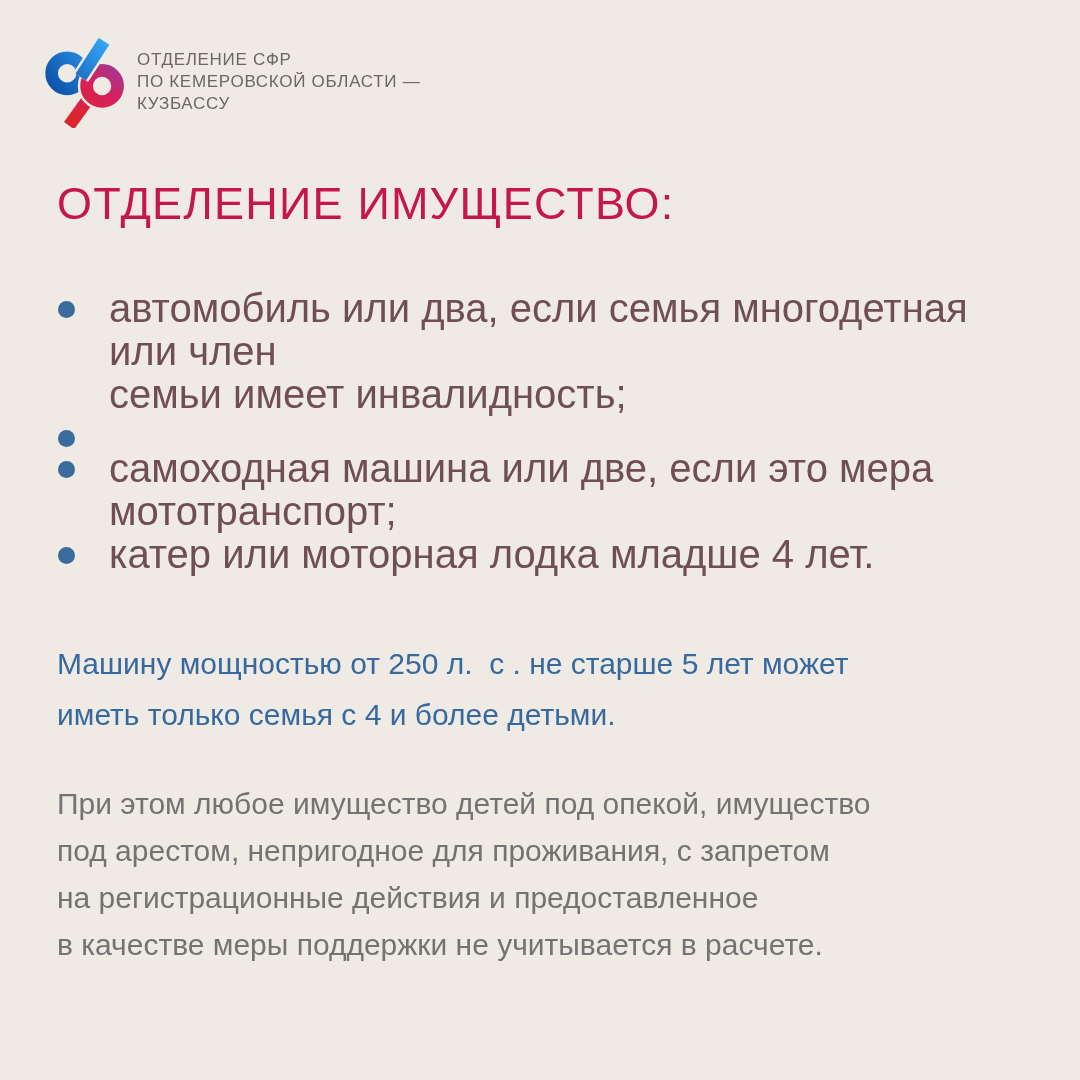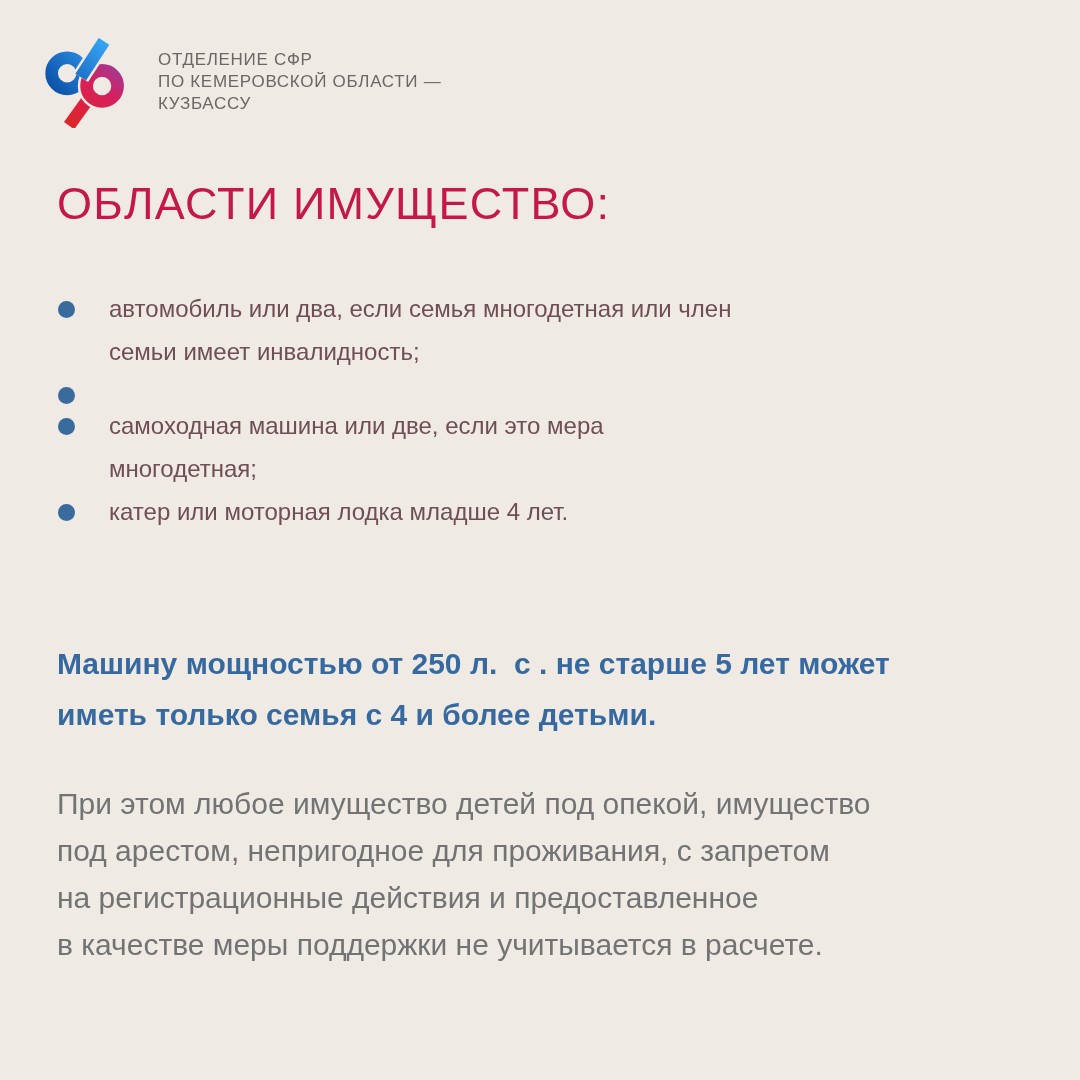--- a/index.html
+++ b/index.html
@@ -7,21 +7,21 @@
   body {
     position: relative;
     width: 1080px; height: 1080px;
     background: #efeae4;
     font-family: "Liberation Sans", "DejaVu Sans", sans-serif;
     overflow: hidden;
   }
 
   .header {
     position: absolute; left: 40px; top: 38px;
-    display: flex; align-items: flex-start; gap: 21px;
+    display: flex; align-items: flex-start; 
   }
   .logo-box { width: 97px; height: 90px; flex: none; }
   .org-name {
     margin-top: 11px;
     font-size: 17px;
     line-height: 22px;
     letter-spacing: 0.7px;
     color: #6b6764;
     white-space: pre-line;
     text-transform: uppercase;
@@ -42,37 +42,36 @@
   }
   .bullet-item { display: flex; align-items: flex-start; }
   .bullet-dot {
     flex: none;
     width: 17px; height: 17px;
     border-radius: 50%;
     background: #3a6b9d;
     margin: 14px 34px 0 1px;
   }
   .bullet-text {
-    font-size: 24px;
+    font-size: 40px;
     line-height: 43px;
     color: #6f4e55;
     white-space: pre-line;
   }
 
   .para {
     position: absolute; left: 57px;
     width: 966px;
     font-size: 30px;
     white-space: pre-line;
   }
   .para-highlight {
     top: 638px;
     line-height: 51px;
     color: #36699f;
-    font-weight: bold;
   }
   .para-note {
     top: 780px;
     line-height: 47px;
     color: #737373;
   }
 </style>
 </head>
 <body>
 
@@ -101,35 +100,35 @@
 
       <path d="M42 40 L66 3" fill="none" stroke="#efeae4" stroke-width="18"></path>
       <path d="M42 40 L66 3" fill="none" stroke="url(#lgBlue)" stroke-width="13"></path>
     </svg>
   </div>
   <div class="org-name">ОТДЕЛЕНИЕ СФР
 ПО КЕМЕРОВСКОЙ ОБЛАСТИ —
 КУЗБАССУ</div>
 </header>
 
-<h1 class="page-title">ОБЛАСТИ ИМУЩЕСТВО:</h1>
+<h1 class="page-title">ОТДЕЛЕНИЕ ИМУЩЕСТВО:</h1>
 
 <ul class="bullet-list">
   <li class="bullet-item">
     <span class="bullet-dot"></span>
     <span class="bullet-text">автомобиль или два, если семья многодетная или член
 семьи имеет инвалидность;</span>
   </li>
   <li class="bullet-item">
     <span class="bullet-dot"></span>
   </li>
   <li class="bullet-item">
     <span class="bullet-dot"></span>
     <span class="bullet-text">самоходная машина или две, если это мера
-многодетная;</span>
+мототранспорт;</span>
   </li>
   <li class="bullet-item">
     <span class="bullet-dot"></span>
     <span class="bullet-text">катер или моторная лодка младше 4 лет.</span>
   </li>
 </ul>
 
 <p class="para para-highlight">Машину мощностью от 250 л.&nbsp; с&nbsp;. не старше 5 лет может
 иметь только семья с 4 и более детьми.</p>
 

